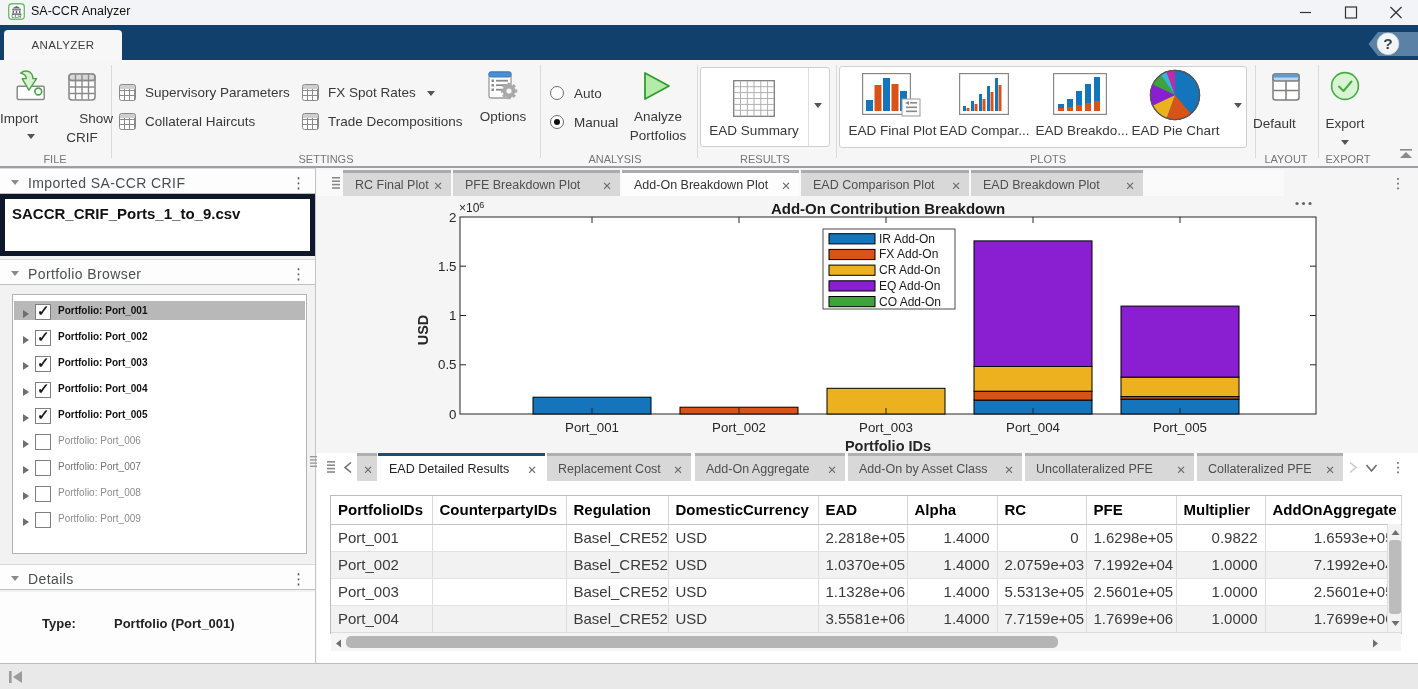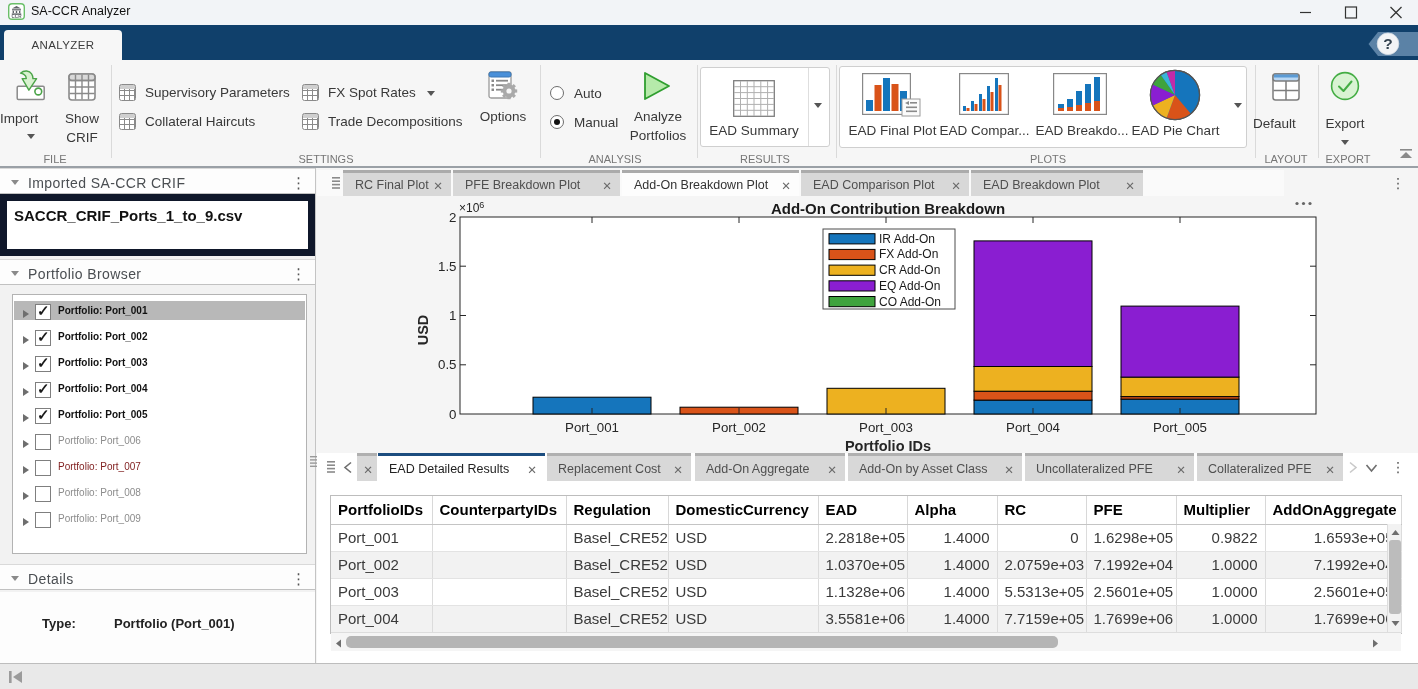--- a/index.html
+++ b/index.html
@@ -115,21 +115,21 @@
     <circle cx="22.3" cy="21.5" r="3.4" fill="#fff" stroke="#4ba448" stroke-width="1.6"></circle>
   </svg>
   <div class="abs tlabel" style="left:0px;top:51px;width:62px;text-align:left">Import</div>
   <div class="abs ddarrow" style="left:27px;top:74px"></div>
 
   <svg class="abs" style="left:68px;top:13px" width="28" height="28" viewBox="0 0 28 28">
     <rect x="1" y="1" width="26" height="26" rx="3" fill="#fff" stroke="#8a8a8a" stroke-width="1.6"></rect>
     <rect x="1" y="1" width="26" height="6.5" rx="3" fill="#d9d9d9" stroke="#8a8a8a" stroke-width="1.6"></rect>
     <path d="M7.5 1.5 V26.5 M14 1.5 V26.5 M20.5 1.5 V26.5 M1.5 7.5 H26.5 M1.5 14 H26.5 M1.5 20.5 H26.5" stroke="#8a8a8a" stroke-width="1.4" fill="none"></path>
   </svg>
-  <div class="abs tlabel" style="left:51px;top:51px;width:62px;text-align:center">Show</div>
+  <div class="abs tlabel" style="left:51px;top:51px;width:62px;text-align:right">Show</div>
   <div class="abs tlabel" style="left:51px;top:70px;width:62px;text-align:center">CRIF</div>
 
   <div class="abs grid17" style="left:119px;top:24px"></div>
   <div class="abs tlabel" style="left:145px;top:25px">Supervisory Parameters</div>
   <div class="abs grid17" style="left:119px;top:53px"></div>
   <div class="abs tlabel" style="left:145px;top:54px">Collateral Haircuts</div>
   <div class="abs grid17" style="left:302px;top:24px"></div>
   <div class="abs tlabel" style="left:328px;top:25px">FX Spot Rates</div>
   <div class="abs ddarrow" style="left:427px;top:31px"></div>
   <div class="abs grid17" style="left:302px;top:53px"></div>
@@ -265,21 +265,21 @@
         <rect x="0" y="3.2" width="7" height="1.4"></rect>
         <rect x="0" y="6.4" width="7" height="1.4"></rect>
         <rect x="0" y="9.6" width="7" height="1.4"></rect>
       </g>
     </svg>
   <div class="phead abs" style="top:0px">
       <span class="tri"></span>
       <span class="cap">Imported SA-CCR CRIF</span>
       <span class="kebab" style="left:291px;top:5px">⋮</span>
     </div>
-  <div class="abs" style="left:0px;top:26px;width:315px;height:62px;background:#fff;border:7px solid #0f172a">
+  <div class="abs" style="left:0px;top:26px;width:315px;height:62px;background:#fff;border:5px solid #0f172a">
     <div class="abs" style="left:7px;top:6px;font-size:15px;font-weight:bold;color:#111">SACCR_CRIF_Ports_1_to_9.csv</div>
   </div>
   <div class="phead abs" style="top:91px">
       <span class="tri"></span>
       <span class="cap">Portfolio Browser</span>
       <span class="kebab" style="left:291px;top:5px">⋮</span>
     </div>
   <div class="abs" style="left:12px;top:126px;width:295px;height:260px;background:#fff;border:1px solid #b3b3b3">
     <div class="pitem sel" style="left:1px;top:6px">
         <span class="exp"></span>
@@ -312,21 +312,21 @@
         <span class="lbl" style="font-weight:bold;color:#111">Portfolio: Port_005</span>
       </div>
     <div class="pitem" style="left:1px;top:136px">
         <span class="exp"></span>
         <span class="cb"></span>
         <span class="lbl" style="color:#8c8c8c">Portfolio: Port_006</span>
       </div>
     <div class="pitem" style="left:1px;top:162px">
         <span class="exp"></span>
         <span class="cb"></span>
-        <span class="lbl" style="color:#7f1d1d">Portfolio: Port_007</span>
+        <span class="lbl" style="color:#737373">Portfolio: Port_007</span>
       </div>
     <div class="pitem" style="left:1px;top:188px">
         <span class="exp"></span>
         <span class="cb"></span>
         <span class="lbl" style="color:#8c8c8c">Portfolio: Port_008</span>
       </div>
     <div class="pitem" style="left:1px;top:214px">
         <span class="exp"></span>
         <span class="cb"></span>
         <span class="lbl" style="color:#8c8c8c">Portfolio: Port_009</span>

